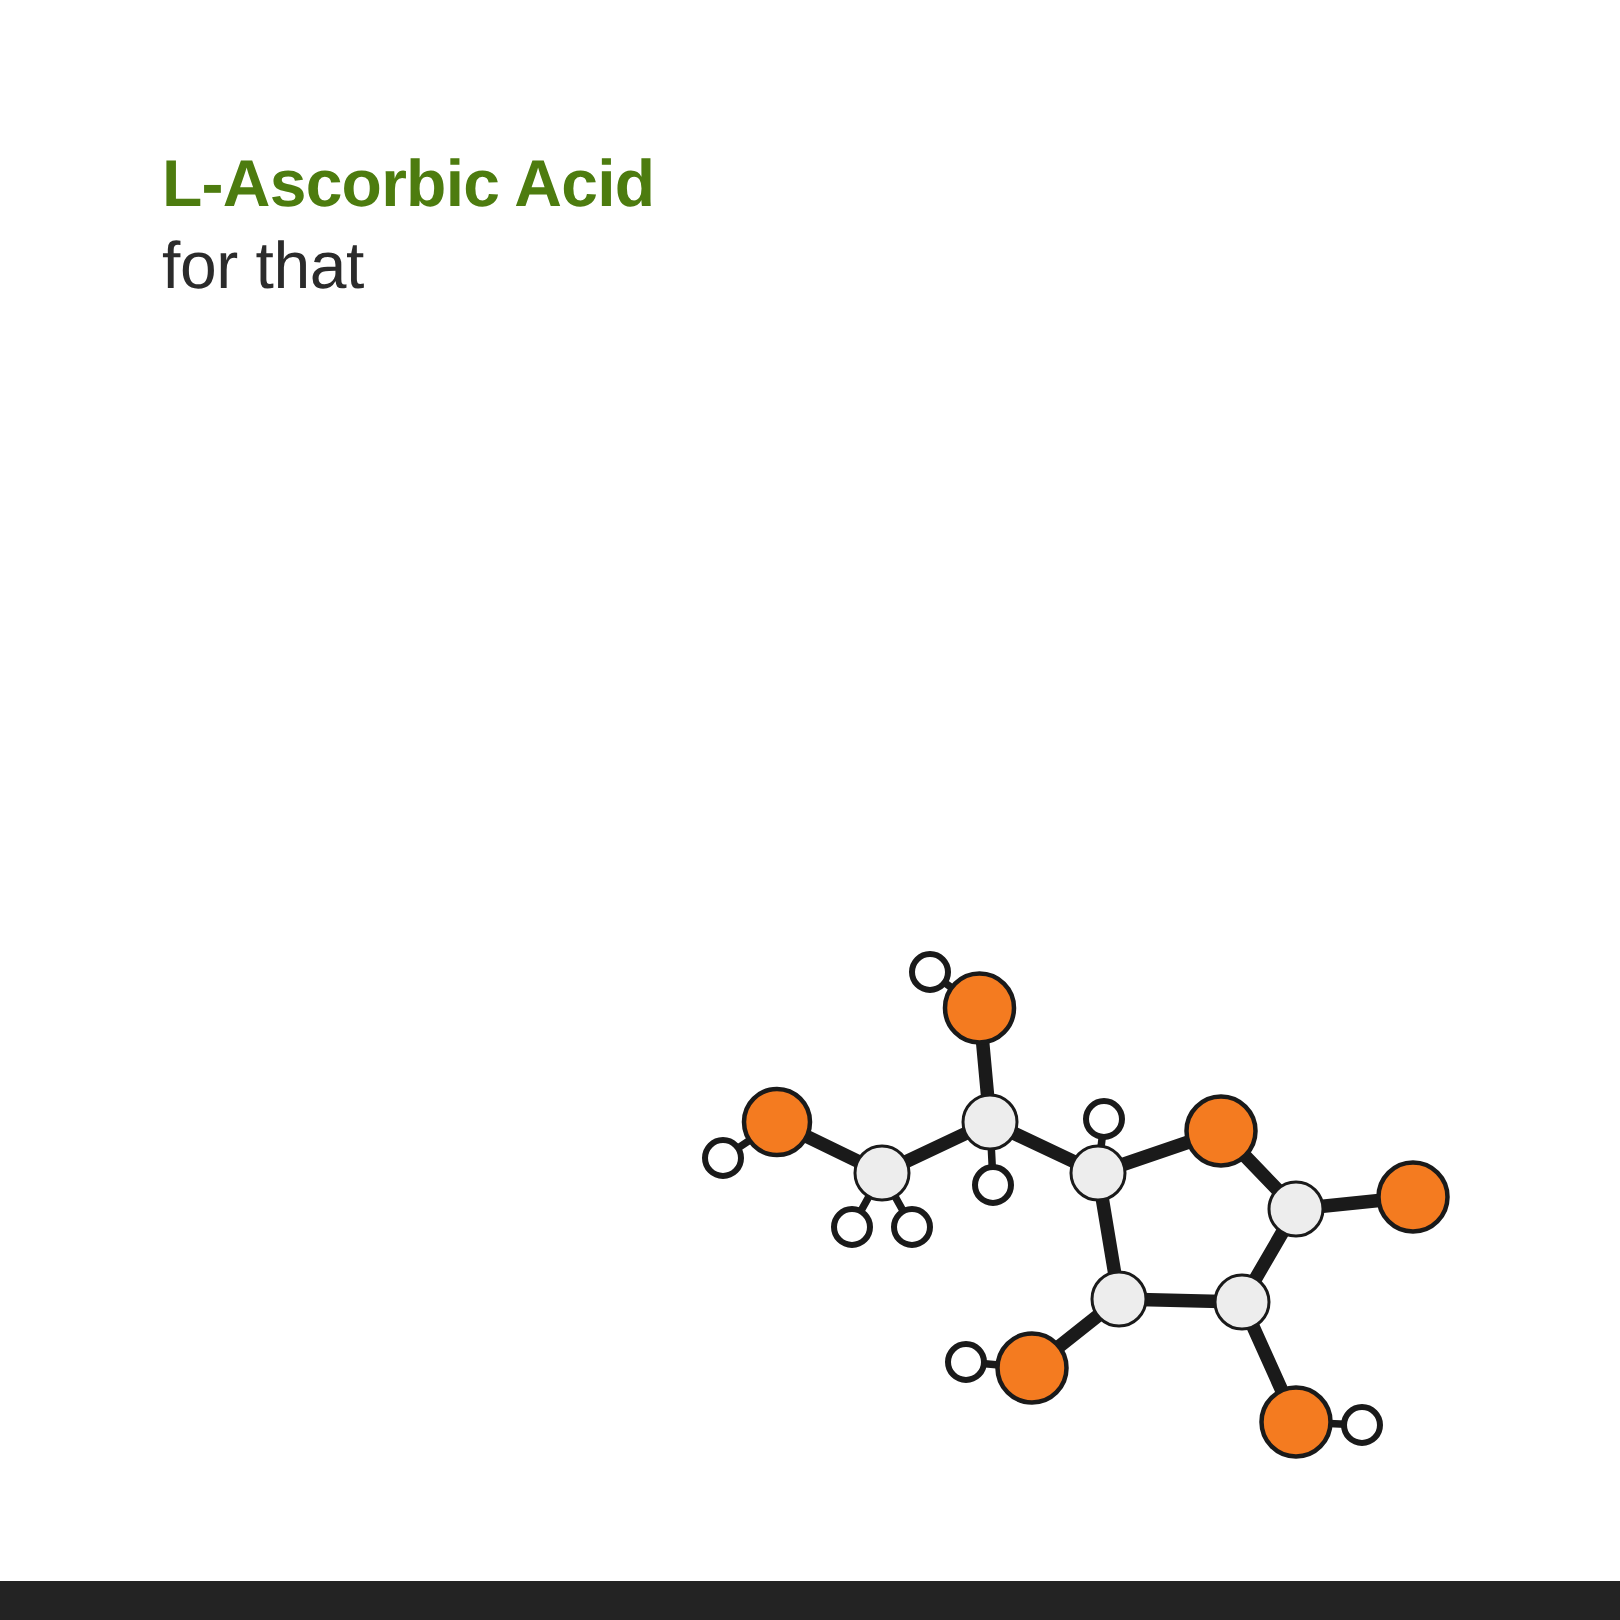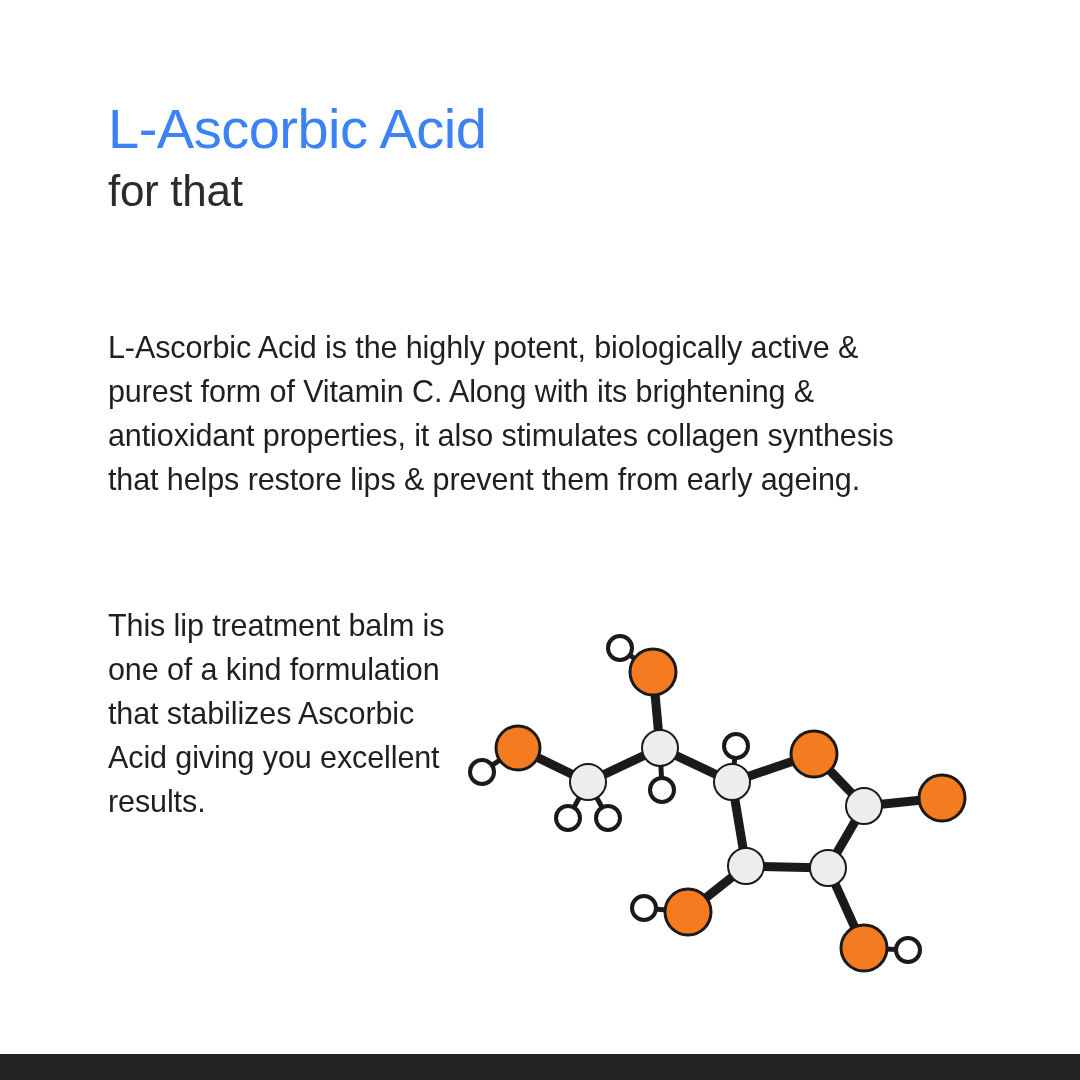--- a/index.html
+++ b/index.html
@@ -19,24 +19,24 @@
     inset: 0;
     background: #ffffff;
   }
   .title-block {
     position: absolute;
     left: 108px;
     top: 100px;
     width: 700px;
   }
   .title-main {
-    font-size: 56px;
-    font-weight: normal;
+    font-size: 44px;
+    font-weight: bold;
     letter-spacing: -0.5px;
-    color: #3b82f6;
+    color: #4d7c0f;
     line-height: 1.05;
     margin: 0;
     white-space: nowrap;
   }
   .title-sub {
     font-size: 44px;
     font-weight: 400;
     color: #2b2b2b;
     line-height: 1.2;
     margin: 6px 0 0 0;
@@ -86,23 +86,21 @@
 </head>
 <body>
 
 <div class="page">
 
   <div class="title-block">
     <h1 class="title-main">L-Ascorbic Acid</h1>
     <h2 class="title-sub">for that</h2>
   </div>
 
-  <p class="body-1">L-Ascorbic Acid is the highly potent, biologically active &amp; purest form of Vitamin C. Along with its brightening &amp; antioxidant properties, it also stimulates collagen synthesis that helps restore lips &amp; prevent them from early ageing.</p>
 
-  <p class="body-2">This lip treatment balm is one of a kind formulation that stabilizes Ascorbic Acid giving you excellent results.</p>
 
   <div class="molecule">
     <svg viewBox="0 0 560 400" xmlns="http://www.w3.org/2000/svg" aria-hidden="true">
       <g stroke="#1A1A1A" stroke-width="9" stroke-linecap="round">
         <line x1="213" y1="72" x2="180" y2="48" stroke-width="5"></line>
         <line x1="213" y1="72" x2="220" y2="148"></line>
         <line x1="220" y1="148" x2="148" y2="182"></line>
         <line x1="148" y1="182" x2="78" y2="148"></line>
         <line x1="78" y1="148" x2="42" y2="172" stroke-width="5"></line>
         <line x1="148" y1="182" x2="128" y2="218" stroke-width="5"></line>

